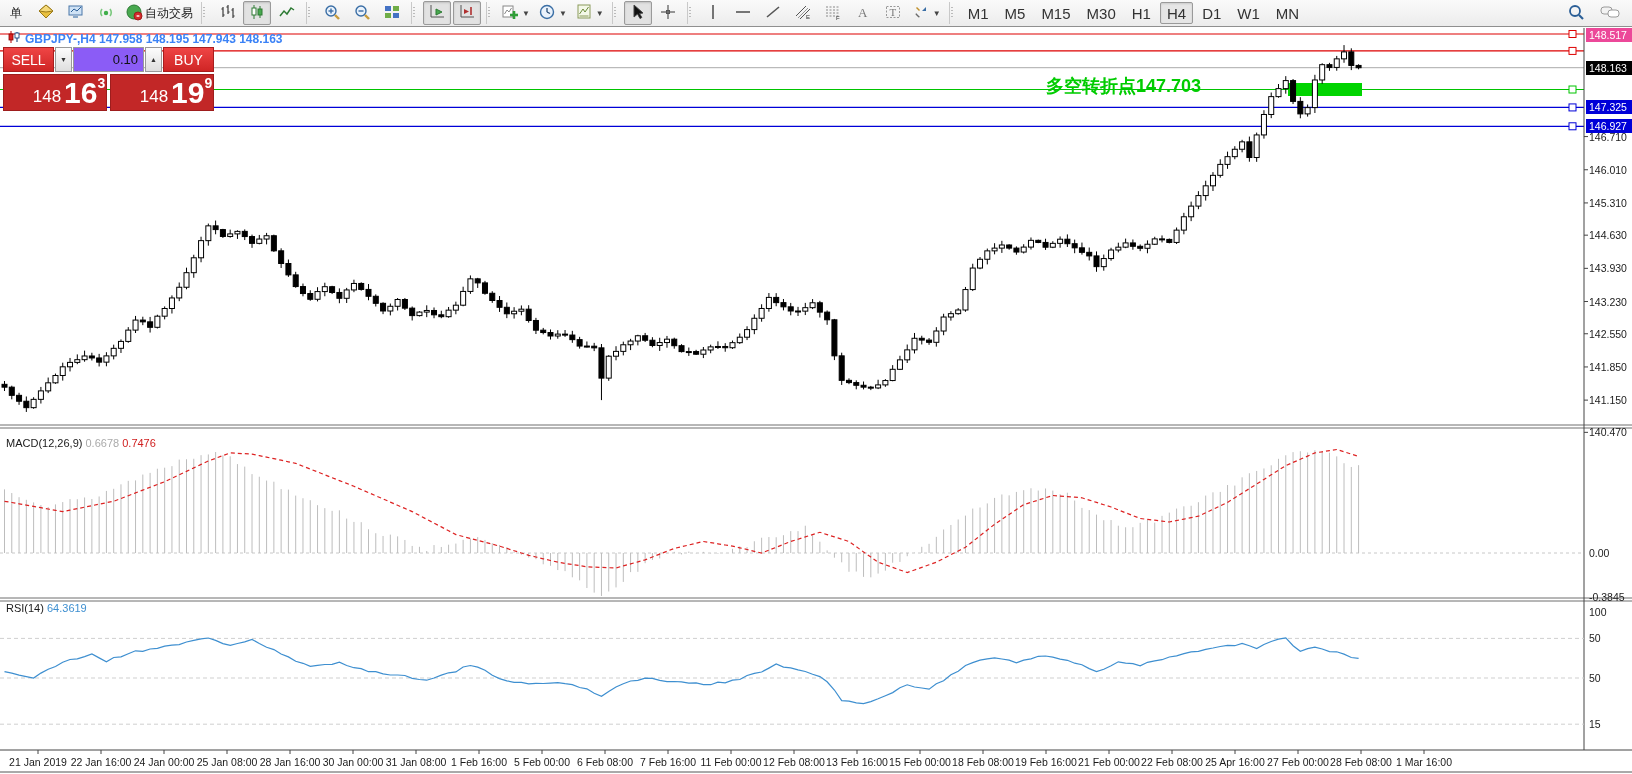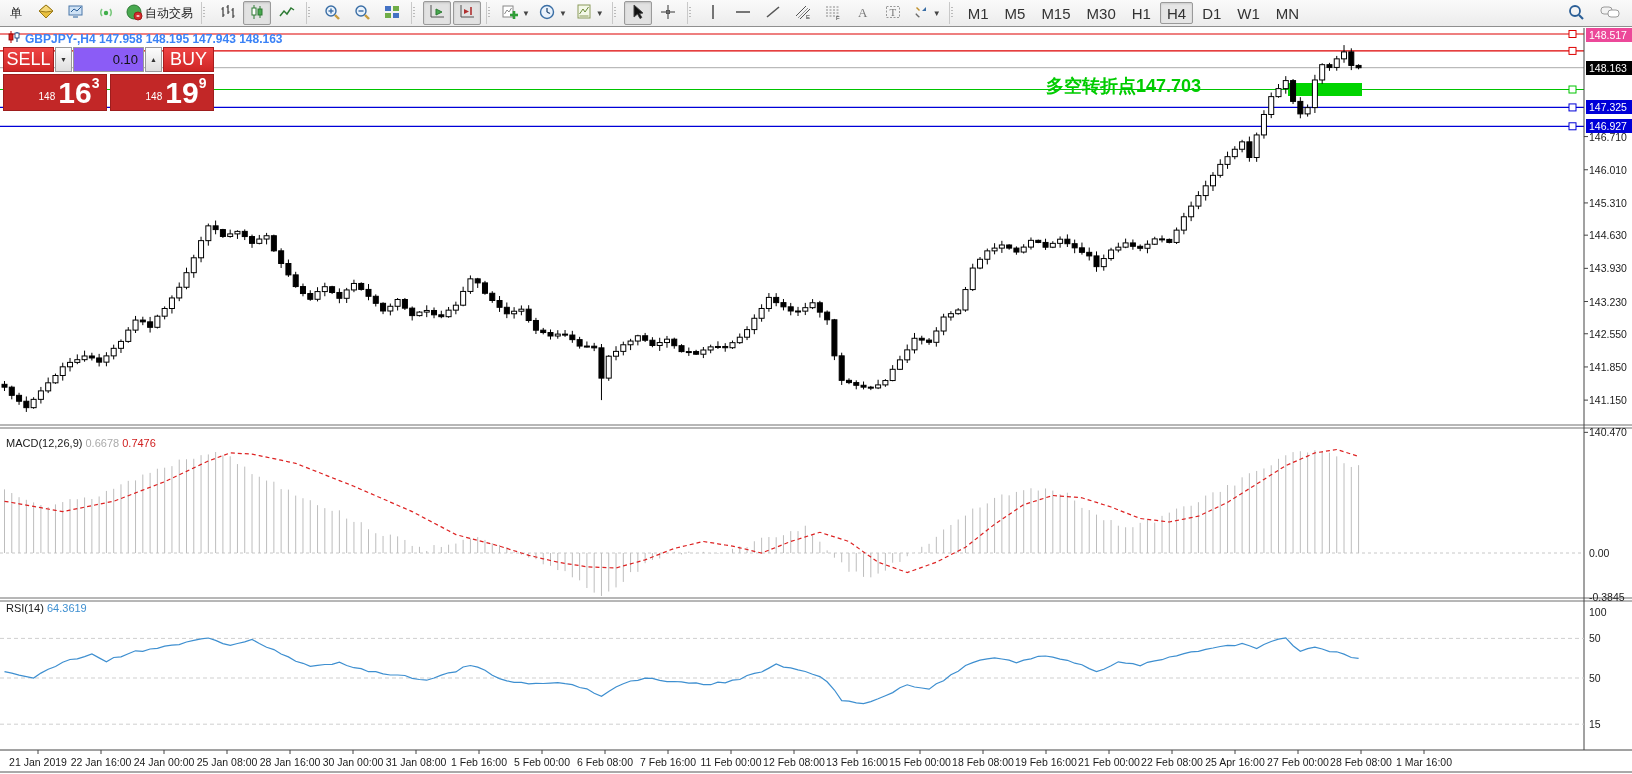--- a/index.html
+++ b/index.html
@@ -27,31 +27,31 @@
     font-size:12px;font-weight:600;color:#3b82f6;z-index:6;}
   #annotation{position:absolute;left:1046px;top:74px;font-size:18px;font-weight:bold;
     color:#00cc00;z-index:5;white-space:nowrap;}
   #macd-label{position:absolute;left:6px;top:437px;font-size:11px;color:#1a1a1a;z-index:5;}
   #macd-label .v1{color:#aaaaaa;} #macd-label .v2{color:#d02020;}
   #rsi-label{position:absolute;left:6px;top:602px;font-size:11px;color:#1a1a1a;z-index:5;}
   #rsi-label .v1{color:#3e8fd0;}
   
   #oc{position:absolute;left:3px;top:47px;width:211px;z-index:7;font-family:"Liberation Sans",sans-serif;}
   #oc-row1{display:flex;height:25px;gap:1px;}
-  .oc-btn{background:linear-gradient(#ef4545,#cf2525);color:#fff;font-size:18px;
+  .oc-btn{background:linear-gradient(#ef4545,#cf2525);color:#fff;font-size:14px;
     display:flex;align-items:center;justify-content:center;border:1px solid #a81e1e;box-sizing:border-box;text-align:right;}
   #oc-sell-btn{width:51px;} #oc-buy-btn{width:51px;}
   .oc-spin{width:17px;background:linear-gradient(#fdfdfd,#dedede);border:1px solid #9a9a9a;
     display:flex;align-items:center;justify-content:center;font-size:7px;color:#333;box-sizing:border-box;}
   #oc-lot{flex:1;background:#8b5cf6;border:1px solid #9a9a9a;font-size:13px;color:#111;
     text-align:right;padding:0 5px;display:flex;align-items:center;justify-content:flex-end;box-sizing:border-box;}
   #oc-row2{display:flex;gap:3px;margin-top:2px;height:37px;}
   .oc-price{flex:1;background:#c22727;border:1px solid #9e1d1d;color:#fff;display:flex;
     align-items:flex-end;justify-content:center;padding-bottom:3px;box-sizing:border-box;}
-  .oc-price .pfx{font-size:10px;margin-right:3px;line-height:20px;margin-left:28px;}
+  .oc-price .pfx{font-size:17px;margin-right:3px;line-height:20px;margin-left:28px;}
   .oc-price .big{font-size:30px;font-weight:600;line-height:28px;}
   .oc-price .sup{font-size:14px;font-weight:600;line-height:14px;align-self:flex-start;margin-top:1px;}
   
   #price-axis{position:absolute;left:1585px;top:28px;width:47px;height:722px;z-index:4;}
   .pa-badge{position:absolute;left:1px;width:52px;height:14px;line-height:14px;
     font-size:10.5px;color:#fff;padding-left:3px;box-sizing:border-box;}
   .pa-tick{position:absolute;left:4px;font-size:10.5px;color:#1a1a1a;height:12px;line-height:12px;}
   #time-axis{position:absolute;left:0;top:750px;width:1632px;height:32px;z-index:4;}
   .ta-lbl{position:absolute;top:6px;width:86px;margin-left:-43px;text-align:center;
     font-size:10.5px;color:#1a1a1a;white-space:nowrap;}

